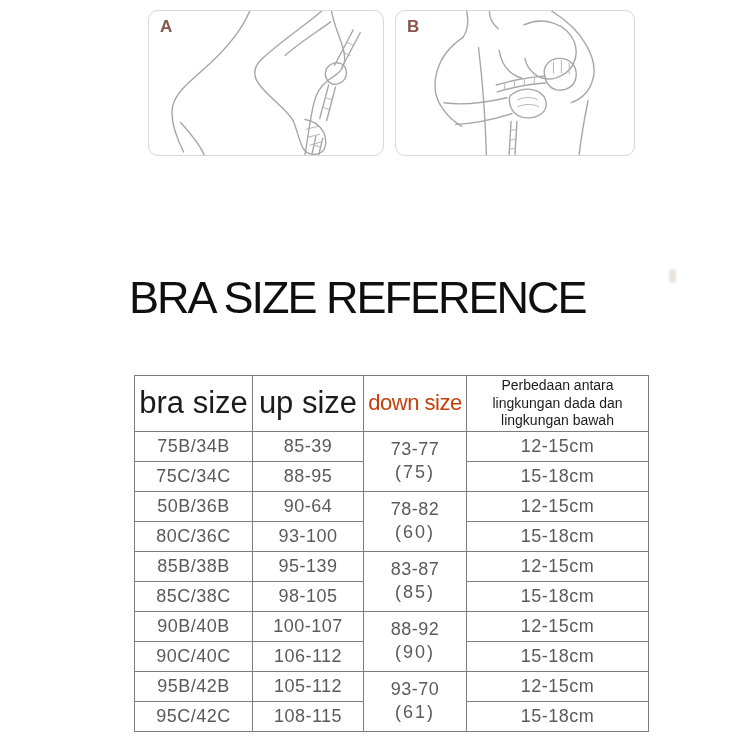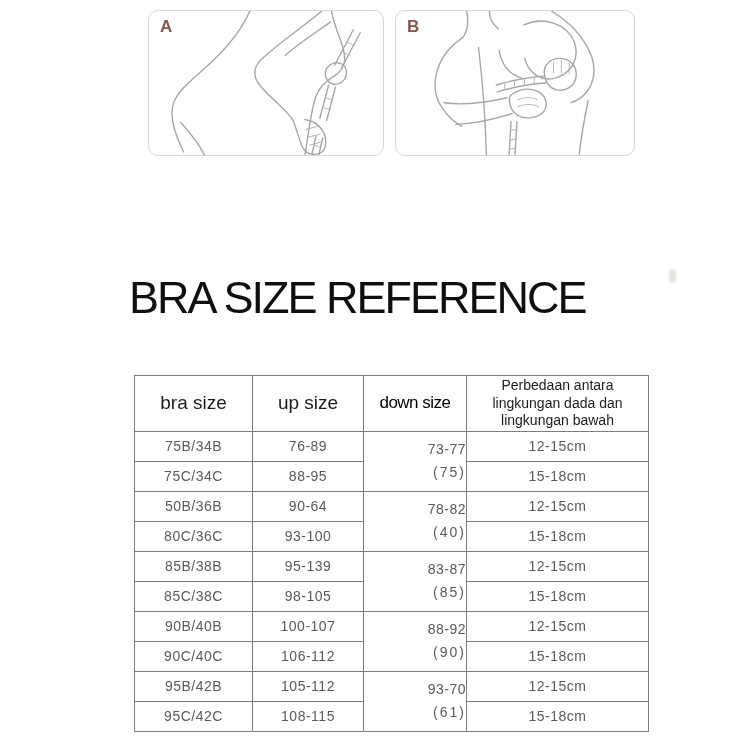--- a/index.html
+++ b/index.html
@@ -36,30 +36,30 @@
   table.size-table{
     position:absolute;left:134px;top:375px;width:514px;
     border-collapse:collapse;table-layout:fixed;background:#fff;
   }
   .size-table th,.size-table td{
     border:1px solid #7d7d7d;text-align:center;vertical-align:middle;
     padding:0;overflow:hidden;
   }
   .size-table thead tr{height:31px;}
   .size-table tbody tr{height:30px;}
-  th.h-main{font-size:19px;font-weight:400;color:#1c1c1c;letter-spacing:0;}
-  th.h-down{font-size:17px;font-weight:400;color:#000000;letter-spacing:-0.5px;text-align:center;}
+  th.h-main{font-size:31px;font-weight:400;color:#1c1c1c;letter-spacing:0;}
+  th.h-down{font-size:22px;font-weight:400;color:#c2410c;letter-spacing:-0.5px;text-align:center;}
   th.h-diff{
     font-size:14px;font-weight:400;color:#1c1c1c;line-height:1.25;
     padding:1px 2px;letter-spacing:0;
   }
   .size-table tbody td{
-    font-size:14px;color:#5a5a5a;letter-spacing:0.5px;font-weight:400;
-  }
-  td.down-cell{line-height:23px;text-align:right;}
+    font-size:18px;color:#5a5a5a;letter-spacing:0.5px;font-weight:400;
+  }
+  td.down-cell{line-height:23px;}
   td.down-cell .avg{letter-spacing:2px;}
 </style>
 </head>
 <body>
 
 <div class="stage">
 
   <div class="panel panel-a">
     <svg viewBox="0 0 235 146" aria-hidden="true">
       <g class="lines">
@@ -125,38 +125,38 @@
       <tr>
         <th class="h-main">bra size</th>
         <th class="h-main">up size</th>
         <th class="h-down">down size</th>
         <th class="h-diff">Perbedaan antara lingkungan dada dan lingkungan bawah</th>
       </tr>
     </thead>
     <tbody>
       <tr>
         <td>75B/34B</td>
-        <td>76-89</td>
+        <td>85-39</td>
         <td class="down-cell" rowspan="2">
           <div>73-77</div>
           <div class="avg">(75)</div>
         </td>
         <td>12-15cm</td>
       </tr>
       <tr>
         <td>75C/34C</td>
         <td>88-95</td>
         <td>15-18cm</td>
       </tr>
       <tr>
         <td>50B/36B</td>
         <td>90-64</td>
         <td class="down-cell" rowspan="2">
           <div>78-82</div>
-          <div class="avg">(40)</div>
+          <div class="avg">(60)</div>
         </td>
         <td>12-15cm</td>
       </tr>
       <tr>
         <td>80C/36C</td>
         <td>93-100</td>
         <td>15-18cm</td>
       </tr>
       <tr>
         <td>85B/38B</td>

